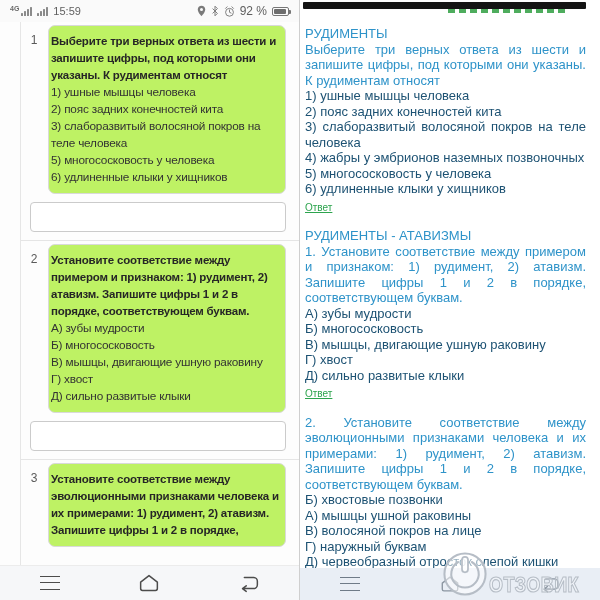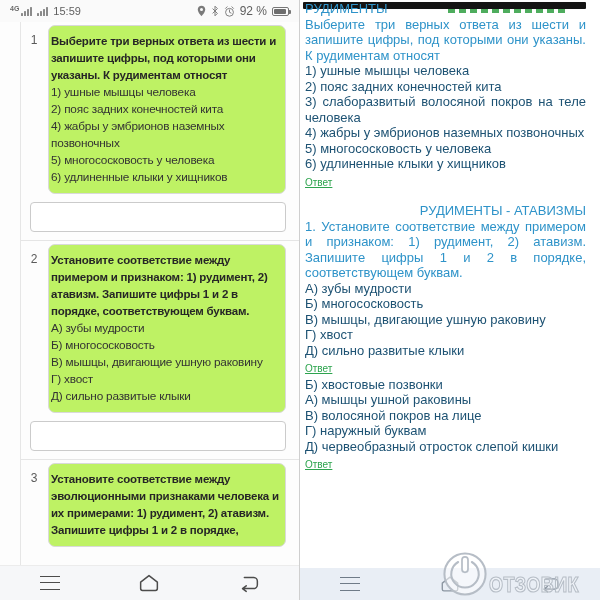--- a/index.html
+++ b/index.html
@@ -39,26 +39,26 @@
   .burger { width:20px; height:14px; border-top:1.6px solid #4c4c4c; border-bottom:1.6px solid #4c4c4c; position:relative; }
   .burger:before { content:""; position:absolute; left:0; right:0; top:4.6px; height:1.6px; background:#4c4c4c; }
   .nav-svg { stroke:#4c4c4c; fill:none; stroke-width:1.6; stroke-linecap:round; stroke-linejoin:round; }
 
   
   .right-panel { position:absolute; left:300px; top:0; width:300px; height:600px; background:#fff; overflow:hidden; }
   .black-bar { position:absolute; left:3px; right:14px; top:2px; height:7px; background:#141414; border-radius:1px; }
   .green-clip { position:absolute; left:148px; top:9px; width:118px; height:4px;
                 background:repeating-linear-gradient(90deg,#2f9e41 0 7px, transparent 7px 11px); opacity:0.85; }
 
-  .doc { position:absolute; top:1px; left:5px; width:281px; z-index:1; }
+  .doc { position:absolute; top:26px; left:5px; width:281px; z-index:1; }
   .r-title { color:#2e93c9; font-size:13px; line-height:15.5px; }
   .r-q { color:#2e93c9; font-size:13px; line-height:15.5px; text-align:justify; }
   .r-opt { color:#1d5273; font-size:13px; line-height:15.5px; text-align:justify; }
   .r-answer { display:inline-block; color:#2da44e; font-size:10px; line-height:15.5px; text-decoration:underline; cursor:pointer; }
-  .mt { margin-top:13px;text-align:right; }
+  .mt { margin-top:13px; }
 
   .navbar.r { height:32px; background:#e9eef5; }
   .navbar.r .burger, .navbar.r .burger:before { border-color:#6f7b88; background-color:transparent; }
   .navbar.r .burger:before { background:#6f7b88; }
   .navbar.r .nav-svg { stroke:#8b95a1; }
 
   
   .watermark { position:absolute; right:1px; bottom:2px; display:flex; align-items:flex-end; z-index:5; pointer-events:none; }
   .wm-text { font-size:22px; font-weight:bold; letter-spacing:0.5px; transform:scaleX(0.82); transform-origin:left;
              color:rgba(255,255,255,0.25); -webkit-text-stroke:1.2px #b6bdc6; }
@@ -108,22 +108,22 @@
 
       <div class="qrow">
         <div class="qnum">1</div>
         <div class="qbody">
           <div class="qcard">
             <div class="qtext">Выберите три верных ответа из шести и
 запишите цифры, под которыми они
 указаны. К рудиментам относят</div>
             <div class="qopt">1) ушные мышцы человека</div>
             <div class="qopt">2) пояс задних конечностей кита</div>
-            <div class="qopt">4) жабры у эмбрионов наземных
-позвоночных</div>
+            <div class="qopt">3) слаборазвитый волосяной покров на
+теле человека</div>
             <div class="qopt">5) многососковость у человека</div>
             <div class="qopt">6) удлиненные клыки у хищников</div>
           </div>
           <div class="answer-box"></div>
         </div>
       </div>
       <div class="hsep"></div>
 
       <div class="qrow">
         <div class="qnum">2</div>
@@ -191,20 +191,21 @@
 
       <div class="r-title mt">РУДИМЕНТЫ - АТАВИЗМЫ</div>
       <div class="r-q">1. Установите соответствие между примером и признаком: 1) рудимент, 2) атавизм. Запишите цифры 1 и 2 в порядке, соответствующем буквам.</div>
       <div class="r-opt">А) зубы мудрости</div>
       <div class="r-opt">Б) многососковость</div>
       <div class="r-opt">В) мышцы, двигающие ушную раковину</div>
       <div class="r-opt">Г) хвост</div>
       <div class="r-opt">Д) сильно развитые клыки</div>
       <div><span class="r-answer">Ответ</span></div>
 
+      <div class="r-q mt">2. Установите соответствие между эволюционными признаками человека и их примерами: 1) рудимент, 2) атавизм. Запишите цифры 1 и 2 в порядке, соответствующем буквам.</div>
       <div class="r-opt">Б) хвостовые позвонки</div>
       <div class="r-opt">А) мышцы ушной раковины</div>
       <div class="r-opt">В) волосяной покров на лице</div>
       <div class="r-opt">Г) наружный буквам</div>
       <div class="r-opt">Д) червеобразный отросток слепой кишки</div>
       <div><span class="r-answer">Ответ</span></div>
     </div>
 
     <div class="navbar r">
       <div class="nav-ic">

